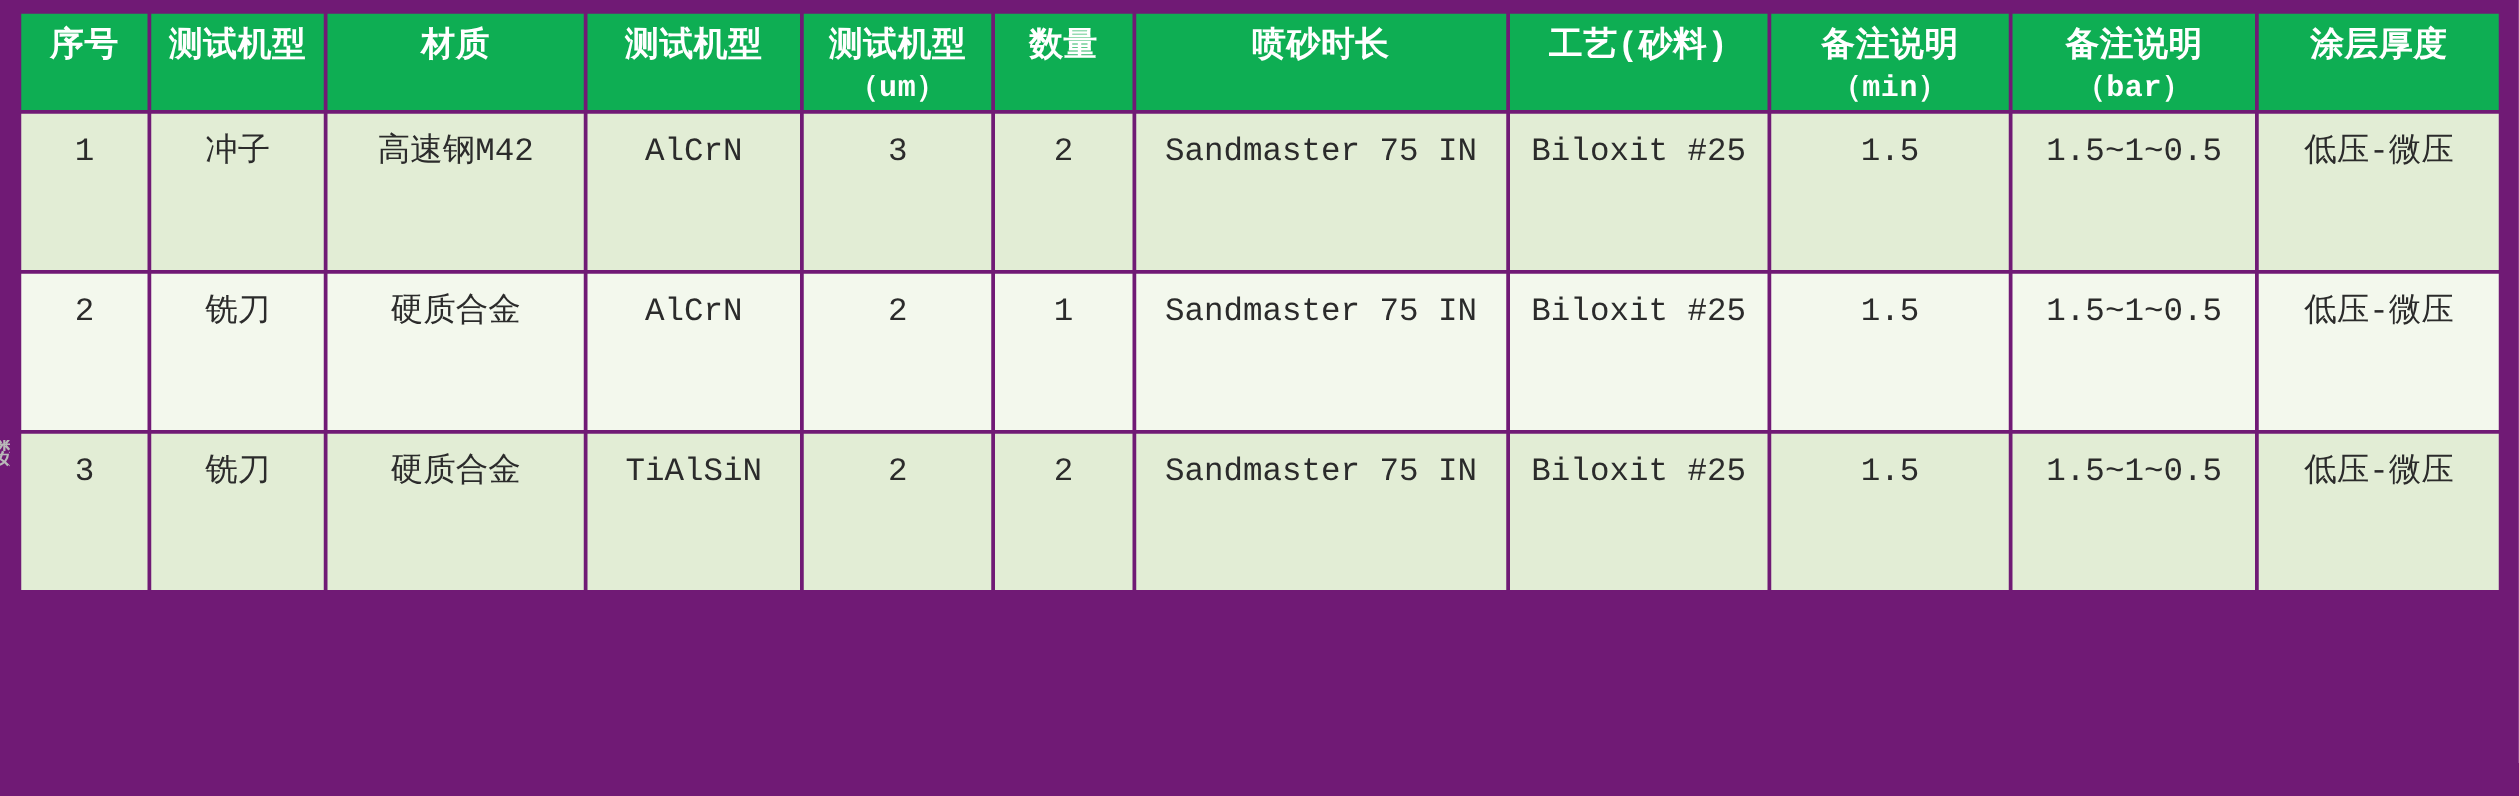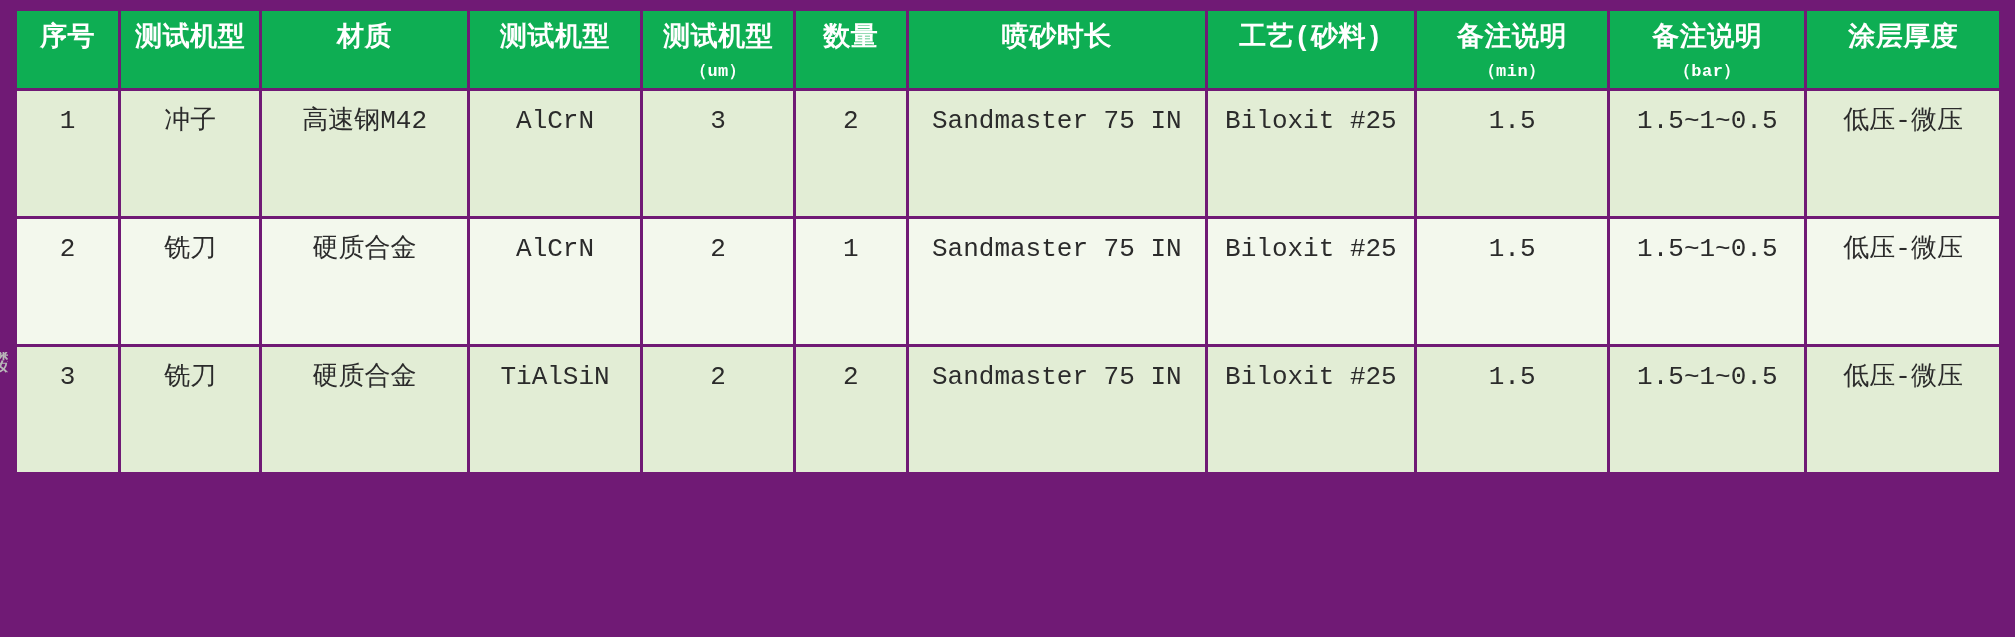--- a/index.html
+++ b/index.html
@@ -43,21 +43,21 @@
     text-align:center;
     vertical-align:top;
     padding:10px 4px 0 4px;
     height:72px;
     box-sizing:border-box;
     letter-spacing:.5px;
   }
   table.spec th .unit{
     display:block;
     font-weight:bold;
-    font-size:17px;
+    font-size:24px;
     line-height:32px;
   }
   table.spec td{
     font-size:26px;
     line-height:32px;
     color:#2b2b2b;
     text-align:center;
     vertical-align:top;
     padding:14px 4px 0 4px;
     height:125px;

